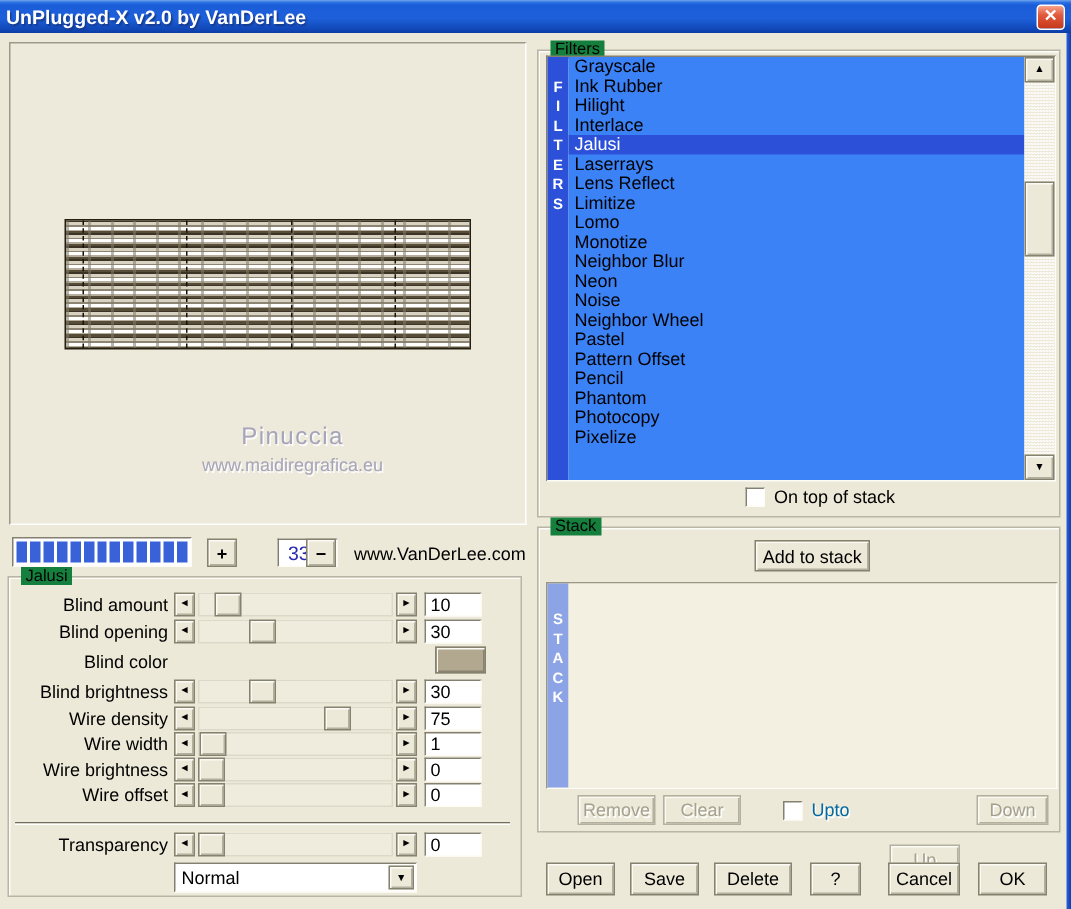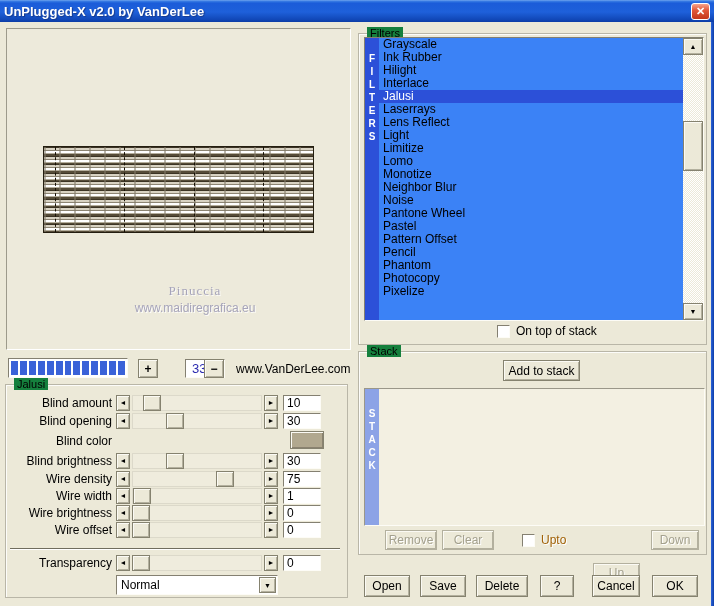--- a/index.html
+++ b/index.html
@@ -30,21 +30,21 @@
   
   .preview { position:absolute; left:6px; top:28px; width:345px; height:322px;
     background:#edeadb; border:1px solid; border-color:#9d9a8b #fff #fff #9d9a8b; }
   .blinds { position:absolute; left:36px; top:117px; width:271px; height:87px;
     border:1px solid #241e10;
     background:
       repeating-linear-gradient(90deg, rgba(130,122,104,.55) 0 2px, rgba(130,122,104,0) 2px 15px),
       repeating-linear-gradient(180deg,#3c3424 0 1px,#d8d2c2 1px 3px,#8d8573 3px 4px,#ffffff 4px 6px,#b5ae9c 6px 7px,#564c38 7px 8.6px); }
   .blind-col { position:absolute; top:0; bottom:0; width:0; border-left:1px dashed #171106; }
   .watermark { position:absolute; left:88px; top:254px; width:200px; text-align:center; color:#a6a4ba; }
-  .wm-title { font-family:Liberation Serif, serif; font-size:13px; letter-spacing:1px; text-shadow:1px 1px 0 rgba(255,255,255,.85); }
+  .wm-title { font-family:Liberation Sans, sans-serif; font-size:16px; letter-spacing:1px; text-shadow:1px 1px 0 rgba(255,255,255,.85); }
   .wm-url { font-size:12px; margin-top:2px; text-shadow:1px 1px 0 rgba(255,255,255,.85); }
 
   
   .progress { position:absolute; left:8px; top:358px; width:120px; height:20px; display:flex; gap:2px; padding:2px; }
   .progress .seg { flex:1; background:#3a62d8; }
   .zoom-btn { width:20px; height:19px; top:359px; font-weight:bold; line-height:16px; }
   #zoom-plus { left:138px; } #zoom-minus { left:204px; }
   .pct { position:absolute; left:162px; top:359px; width:40px; height:19px; color:#2b2bb0; text-align:center; line-height:17px; font-size:13px;margin-left:23px; }
   .site-text { position:absolute; left:236px; top:362px; font-size:12px; }
 
@@ -79,21 +79,21 @@
   .list-item.selected { background:#2c50d8; color:#fff; }
   .scrollbar { width:20px; background:#f2f0e4; position:relative;
     background-image:repeating-conic-gradient(#fff 0 25%, #ece9d8 0 50%); background-size:2px 2px; }
   .sb-btn { position:absolute; left:0; width:20px; height:17px; background:#ece9d8; border:1px solid #85826f;
     box-shadow:inset 1px 1px 0 #fbfaf4, inset -1px -1px 0 #b3b09e; font-size:7px; text-align:center; line-height:15px; cursor:pointer; }
   .sb-up { top:0; } .sb-down { bottom:0; }
   .sb-thumb { position:absolute; left:0; top:83px; width:20px; height:50px; background:#ece9d8; border:1px solid #85826f;
     box-shadow:inset 1px 1px 0 #fbfaf4, inset -1px -1px 0 #b3b09e; cursor:grab; }
 
   .cb-row { position:absolute; display:flex; align-items:center; gap:6px; font-size:12px; }
-  .cb-row.disabled { color:#a16207; text-shadow:1px 1px 0 #fff; }
+  .cb-row.disabled { color:#0369a1; text-shadow:1px 1px 0 #fff; }
 
   .stack-list { background:#f3f0e2; }
 </style>
 </head>
 <body>
 
 <div class="titlebar">
   <div class="title-text">UnPlugged-X v2.0 by VanDerLee</div>
   <div class="close-btn">✕</div>
 </div>
@@ -241,27 +241,27 @@
 R
 S</div>
   <div class="listbody">
       <div class="list-item">Grayscale</div>
       <div class="list-item">Ink Rubber</div>
       <div class="list-item">Hilight</div>
       <div class="list-item">Interlace</div>
       <div class="list-item selected">Jalusi</div>
       <div class="list-item">Laserrays</div>
       <div class="list-item">Lens Reflect</div>
-      <div class="list-item">Light</div>
       <div class="list-item">Limitize</div>
       <div class="list-item">Lomo</div>
       <div class="list-item">Monotize</div>
       <div class="list-item">Neighbor Blur</div>
+      <div class="list-item">Neon</div>
       <div class="list-item">Noise</div>
-      <div class="list-item">Pantone Wheel</div>
+      <div class="list-item">Neighbor Wheel</div>
       <div class="list-item">Pastel</div>
       <div class="list-item">Pattern Offset</div>
       <div class="list-item">Pencil</div>
       <div class="list-item">Phantom</div>
       <div class="list-item">Photocopy</div>
       <div class="list-item">Pixelize</div>
     </div>
   <div class="scrollbar">
     <div class="sb-btn sb-up">▲</div>
     <div class="sb-thumb"></div>

